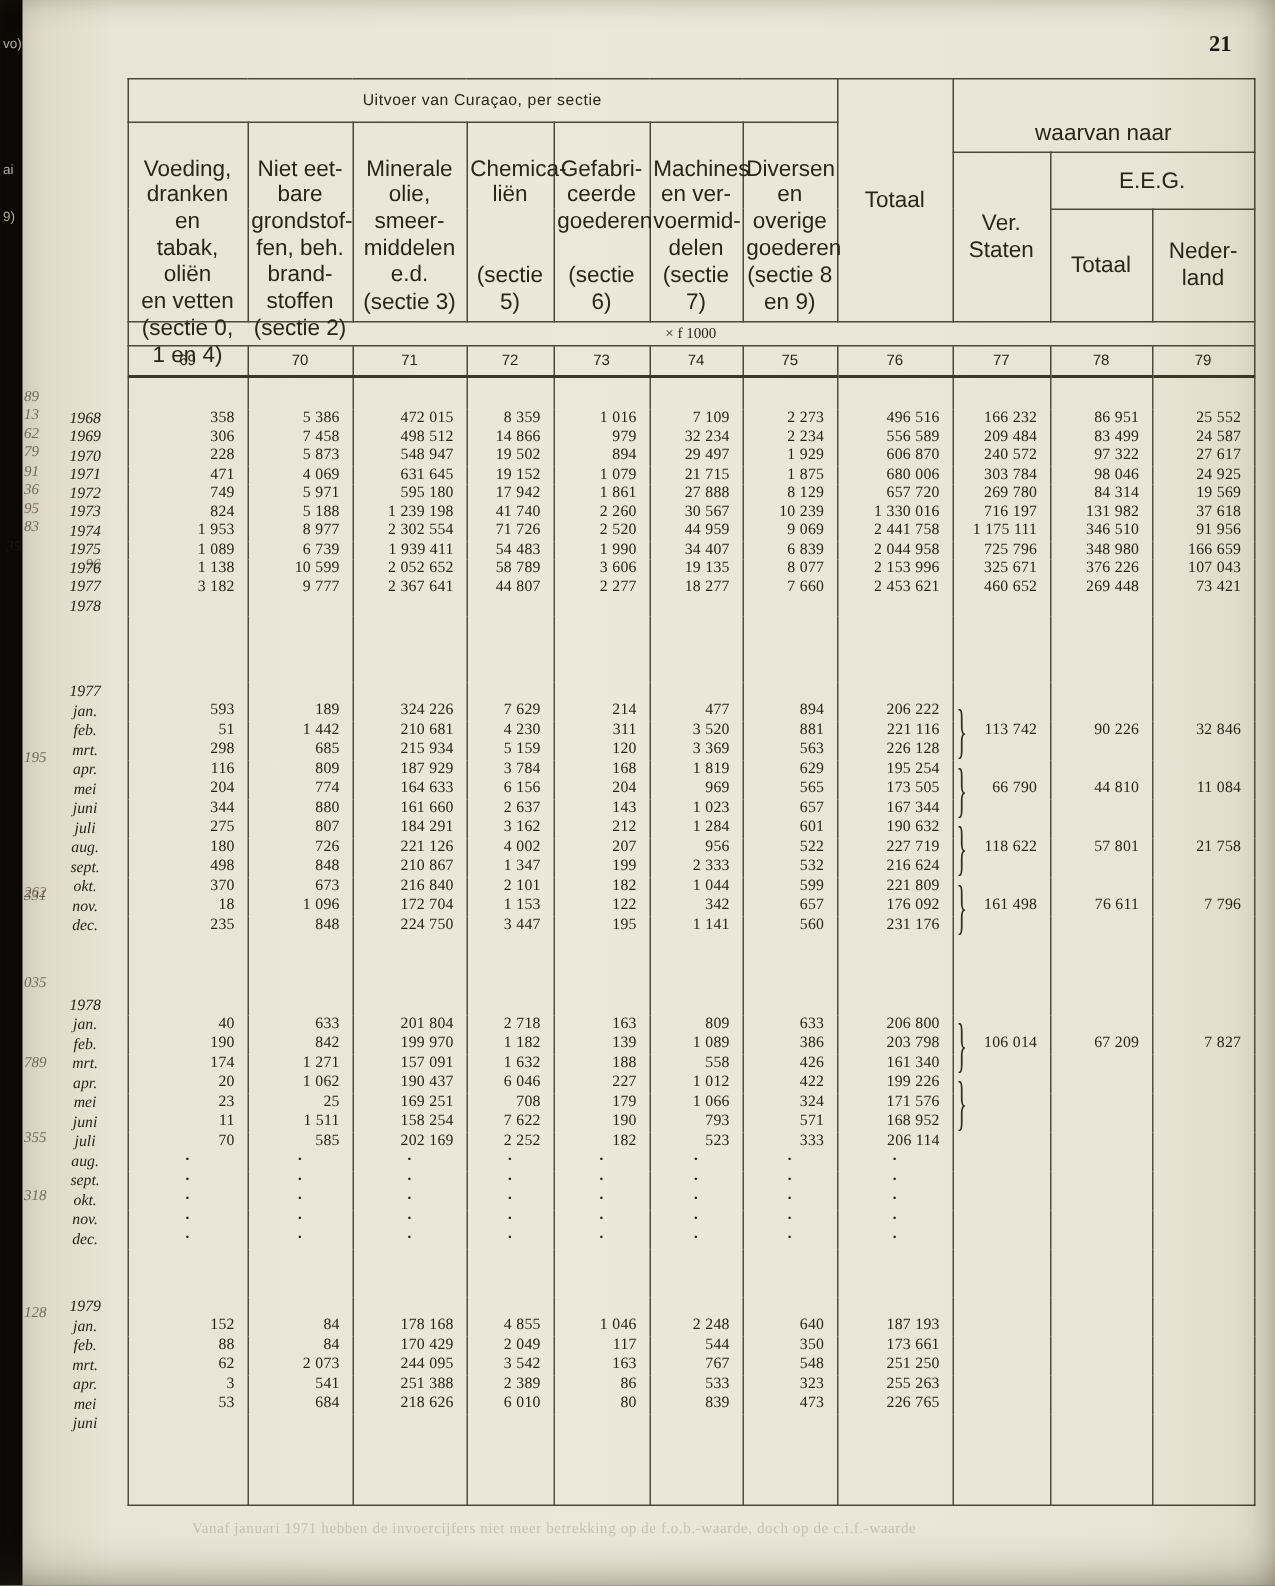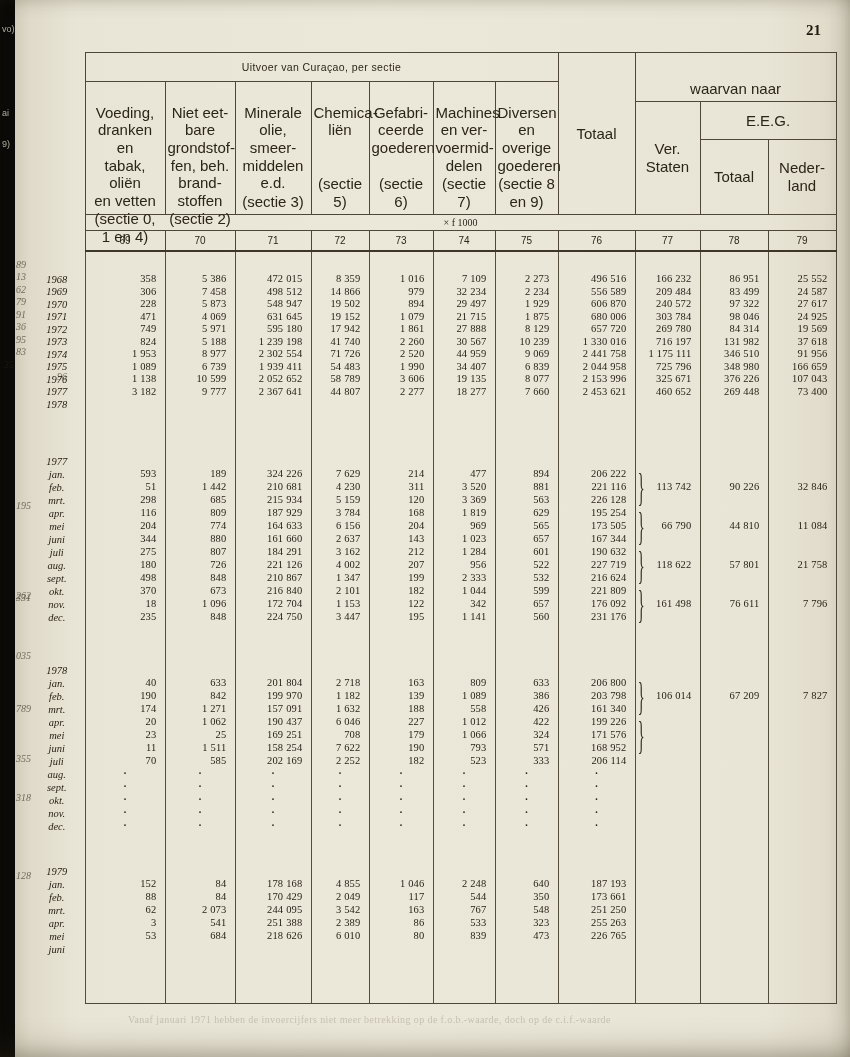--- a/index.html
+++ b/index.html
@@ -302,21 +302,21 @@
           <td class="num">3 182</td>
           <td class="num">9 777</td>
           <td class="num">2 367 641</td>
           <td class="num">44 807</td>
           <td class="num">2 277</td>
           <td class="num">18 277</td>
           <td class="num">7 660</td>
           <td class="num">2 453 621</td>
           <td class="num">460 652</td>
           <td class="num">269 448</td>
-          <td class="num">73 400</td>
+          <td class="num">73 421</td>
         </tr>
         <tr class="year">
           <td class="stub">1978</td>
           <td class="num"></td>
           <td class="num"></td>
           <td class="num"></td>
           <td class="num"></td>
           <td class="num"></td>
           <td class="num"></td>
           <td class="num"></td>

